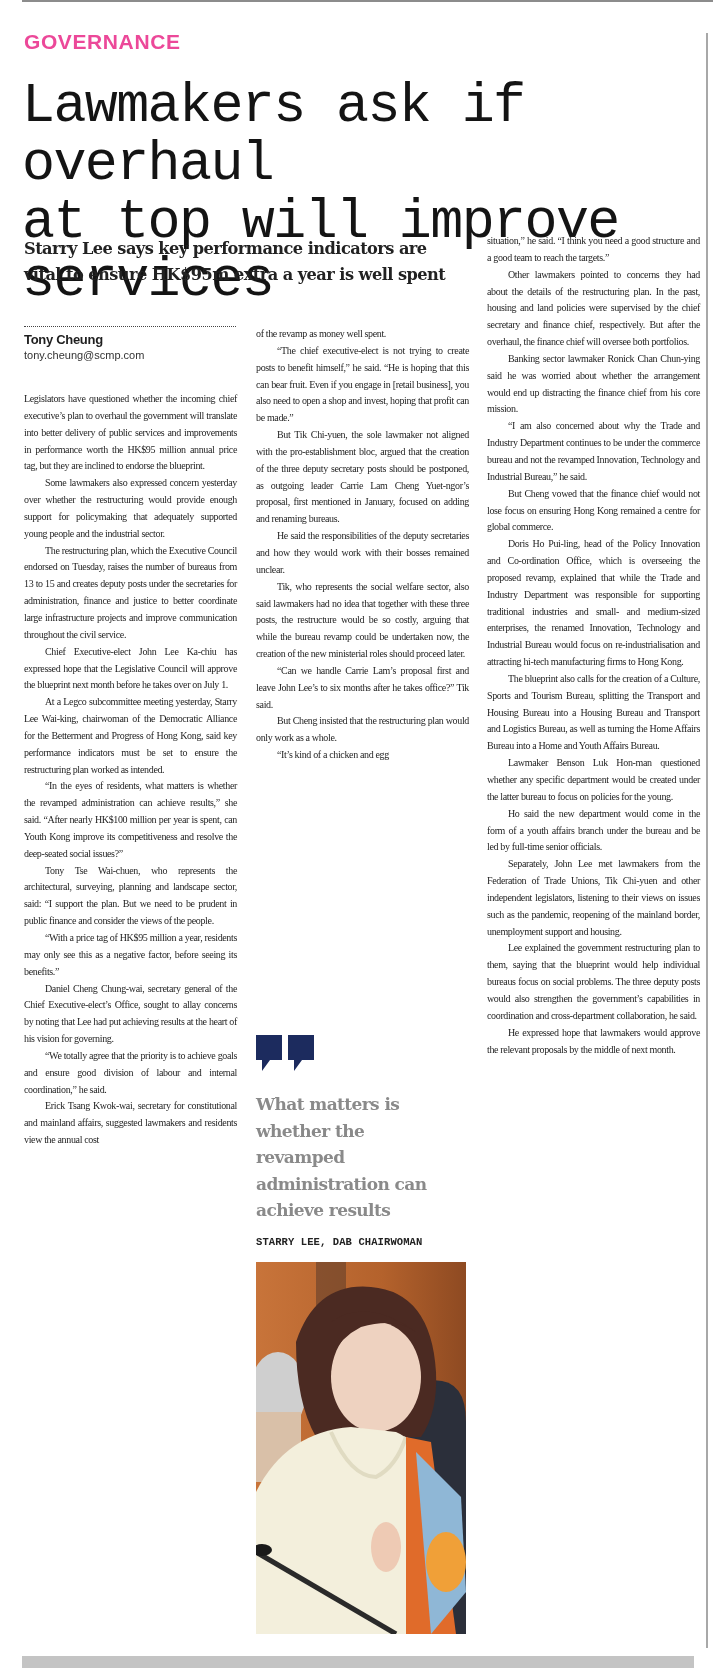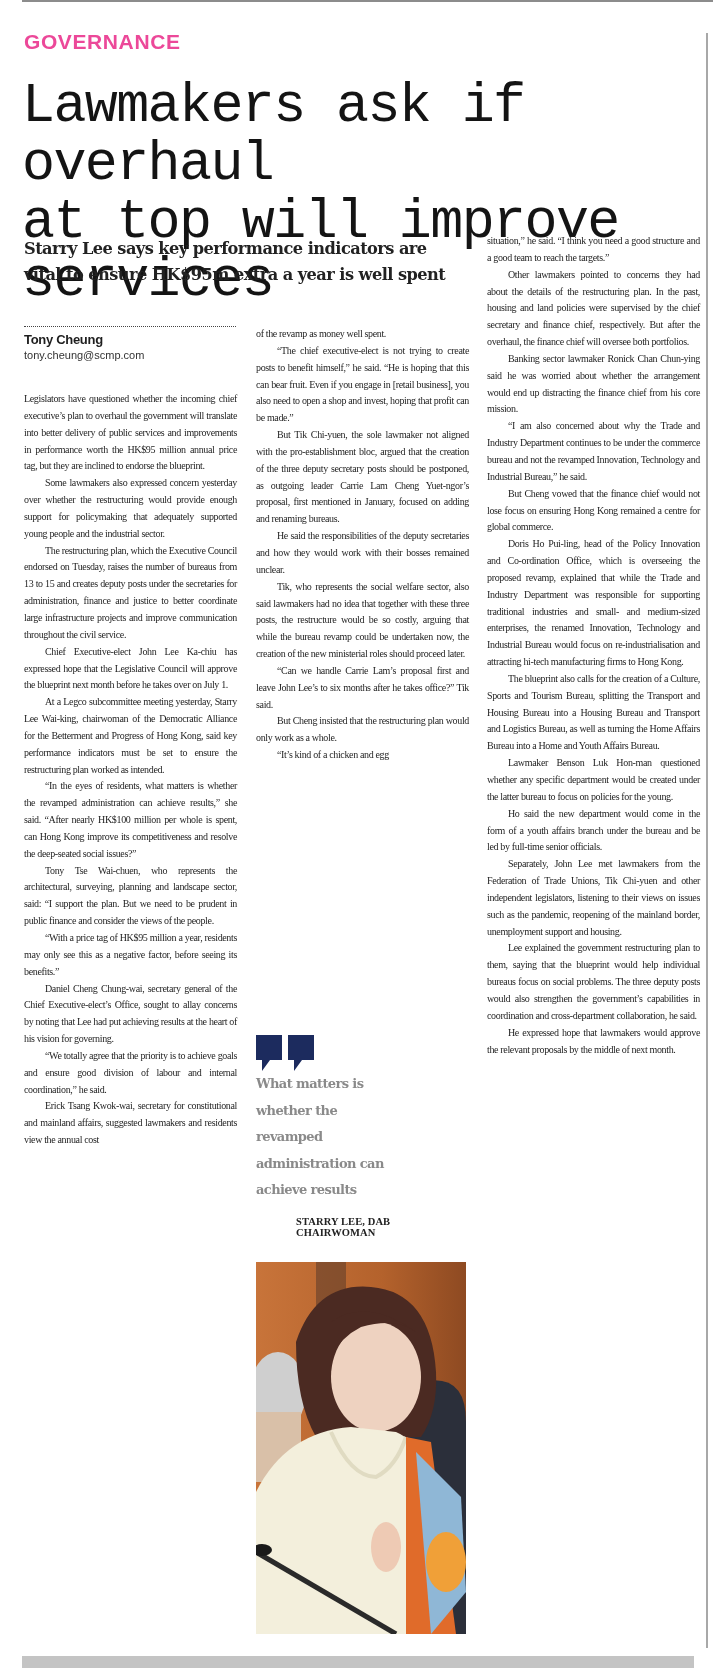--- a/index.html
+++ b/index.html
@@ -50,30 +50,29 @@
     .col p { margin: 0; text-indent: 21px; hyphens: manual; }
     .col p.noindent { text-indent: 0; }
     .col1 { left: 24px; top: 391px; }
     .col2 { left: 256px; top: 326px; }
     .col3 { left: 487px; top: 233px; }
 
     .pullquote { position: absolute; left: 256px; top: 1035px; width: 210px; }
     .quote-mark { display: flex; gap: 6px; }
     .quote-mark svg { display: block; }
     .pq-text {
-      margin-top: 0;
-      font-family: "DejaVu Serif", serif; font-weight: bold; font-size: 13px; line-height: 26.5px;
+      margin-top: 20px;
+      font-family: "DejaVu Serif", serif; font-weight: bold; font-size: 17px; line-height: 26.5px;
       color: #8a8a8a; letter-spacing: -0.6px;
     }
     .pq-text span { display: block; white-space: nowrap; }
     .pq-attr {
       margin-top: 12px;
-      font-family: Liberation Serif, serif; font-weight: bold; font-size: 10.5px; color: #222;
+      font-family: Liberation Mono, monospace; font-weight: bold; font-size: 10.5px; color: #222;
       letter-spacing: 0.1px;
-      margin-left: 40px;
     }
 
     .photo {
       position: absolute; left: 256px; top: 1262px; width: 210px; height: 372px; overflow: hidden;
       background: #b86a36;
     }
   </style>
 </head>
 <body>
 
@@ -95,21 +94,21 @@
 <div class="byline-rule"></div>
 <div class="byline-name">Tony Cheung</div>
 <div class="byline-email">tony.cheung@scmp.com</div>
 
 <div class="col col1">
     <p class="noindent">Legislators have questioned whether the incoming chief executive’s plan to overhaul the government will translate into better delivery of public services and improvements in performance worth the HK$95 million annual price tag, but they are inclined to endorse the blueprint.</p>
     <p>Some lawmakers also expressed concern yesterday over whether the restructuring would provide enough support for policymaking that adequately supported young people and the industrial sector.</p>
     <p>The restructuring plan, which the Executive Council endorsed on Tuesday, raises the number of bureaus from 13 to 15 and creates deputy posts under the secretaries for administration, finance and justice to better coordinate large infrastructure projects and improve communication throughout the civil service.</p>
     <p>Chief Executive-elect John Lee Ka-chiu has expressed hope that the Legislative Council will approve the blueprint next month before he takes over on July 1.</p>
     <p>At a Legco subcommittee meeting yesterday, Starry Lee Wai-king, chairwoman of the Democratic Alliance for the Betterment and Progress of Hong Kong, said key performance indicators must be set to ensure the restructuring plan worked as intended.</p>
-    <p>“In the eyes of residents, what matters is whether the revamped administration can achieve results,” she said. “After nearly HK$100 million per whole is spent, can Hong Kong improve its competitiveness and resolve the deep-seated social issues?”</p>
+    <p>“In the eyes of residents, what matters is whether the revamped administration can achieve results,” she said. “After nearly HK$100 million per year is spent, can Youth Kong improve its competitiveness and resolve the deep-seated social issues?”</p>
     <p>Tony Tse Wai-chuen, who represents the architectural, surveying, planning and landscape sector, said: “I support the plan. But we need to be prudent in public finance and consider the views of the people.</p>
     <p>“With a price tag of HK$95 million a year, residents may only see this as a negative factor, before seeing its benefits.”</p>
     <p>Daniel Cheng Chung-wai, secretary general of the Chief Executive-elect’s Office, sought to allay concerns by noting that Lee had put achieving results at the heart of his vision for governing.</p>
     <p>“We totally agree that the priority is to achieve goals and ensure good division of labour and internal coordination,” he said.</p>
     <p>Erick Tsang Kwok-wai, secretary for constitutional and mainland affairs, suggested lawmakers and residents view the annual cost</p>
   </div>
 <div class="col col2">
     <p class="noindent">of the revamp as money well spent.</p>
     <p>“The chief executive-elect is not trying to create posts to benefit himself,” he said. “He is hoping that this can bear fruit. Even if you engage in [retail business], you also need to open a shop and invest, hoping that profit can be made.”</p>
     <p>But Tik Chi-yuen, the sole lawmaker not aligned with the pro-establishment bloc, argued that the creation of the three deputy secretary posts should be postponed, as outgoing leader Carrie Lam Cheng Yuet-ngor’s proposal, first mentioned in January, focused on adding and renaming bureaus.</p>

